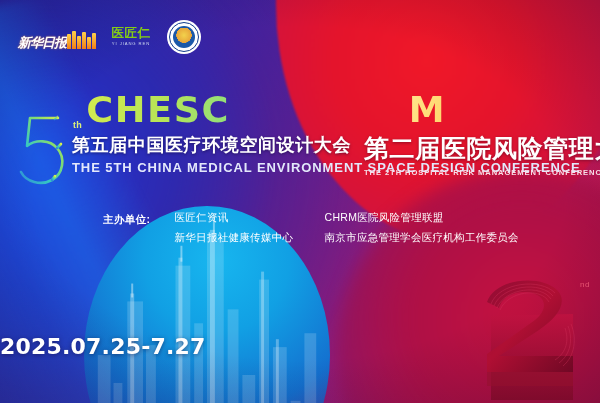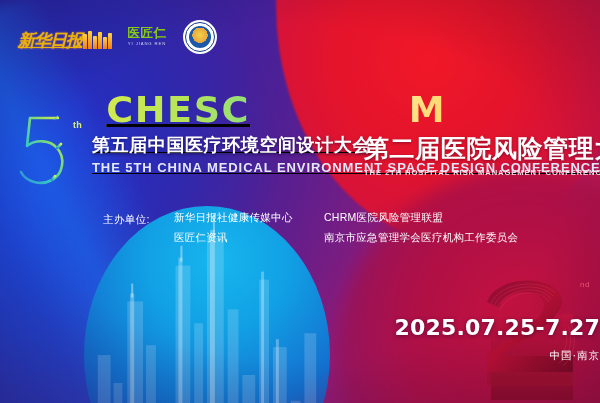--- a/index.html
+++ b/index.html
@@ -114,25 +114,24 @@
     left:18px; top:20px;
     display:flex; align-items:center; gap:16px;
     z-index:12;
   }
   .logo-xhrb {
     display:flex; align-items:flex-end; gap:1px;
     height:24px;
   }
   .logo-xhrb .script {
     font-family:"Liberation Serif", serif;
-    font-size:17px; font-weight:bold; font-style:italic;
-    color:#eab308; letter-spacing:-1px;
+    font-size:13px; font-weight:bold; font-style:italic;
+    color:#ffffff; letter-spacing:-1px;
     text-shadow:0 0 2px rgba(255,140,60,0.8);
     line-height:1;
-    text-decoration:underline;
   }
   .logo-xhrb .bars { display:flex; align-items:flex-end; gap:1.5px; }
   .logo-xhrb .bars i {
     display:block; width:3.5px;
     background:linear-gradient(180deg,#ffd24a,#f07d16);
     border-radius:1px 1px 0 0;
   }
   .logo-yjr { text-align:center; line-height:1; }
   .logo-yjr .cn {
     font-size:12.5px; font-weight:bold; color:#84cc16;
@@ -179,21 +178,21 @@
     margin-top:16px;
   }
   .five-wrap svg { display:block; }
   .five-th {
     position:absolute;
     right:-10px; top:12px;
     font-size:9px; font-weight:bold;
     color:#d9f07a;
     letter-spacing:0.2px;
   }
-  .left-text { padding-top:0; margin-left:20px;text-decoration:underline; }
+  .left-text { padding-top:0; margin-left:0; }
 
   .chesc {
     font-family:"DejaVu Sans", sans-serif;
     font-size:36px;
     font-weight:bold;
     letter-spacing:1.5px;
     line-height:1;
     background:linear-gradient(96deg,
       #d7ec4e 0%,
       #b6e457 18%,
@@ -281,41 +280,41 @@
   .organizers {
     position:absolute;
     left:103px; top:212px;
     display:flex;
     gap:0;
     z-index:14;
     font-size:10.5px;
     color:#ffffff;
   }
   .org-label {
-    font-weight:normal;
+    font-weight:bold;
     white-space:nowrap;
     letter-spacing:0.4px;
     padding-top:1px;
     text-align:right;
   }
   .org-col {
     display:flex; flex-direction:column;
     gap:9px;
     white-space:nowrap;
     letter-spacing:0.3px;
   }
   .org-col-1 { margin-left:24px; width:136px; }
   .org-col-2 { margin-left:14px; }
   .org-col span { line-height:1; }
 
   
   .date-block {
     position:absolute;
-    left:0; right:0; top:317px;
-    text-align:right;
+    left:0; right:0; top:336px;
+    text-align:left;
     z-index:14;
   }
   .date-main {
     font-family:"DejaVu Sans", sans-serif;
     font-size:22px;
     font-weight:bold;
     color:#ffffff;
     letter-spacing:0.2px;
     line-height:1;
     text-shadow:0 1px 4px rgba(20,6,50,0.5);
@@ -500,27 +499,26 @@
           <span>M</span>
       </div>
       <div class="cn-title-r">第二届医院风险管理大会</div>
       <div class="en-title-r">THE 2TH HOSPITAL RISK MANAGEMENT CONFERENCE</div>
     </div>
   </div>
 
   <div class="organizers">
     <div class="org-label">主办单位:</div>
     <div class="org-col org-col-1">
+      <span>医匠仁资讯</span>
       <span>新华日报社健康传媒中心</span>
-      <span>医匠仁资讯</span>
     </div>
     <div class="org-col org-col-2">
       <span>CHRM医院风险管理联盟</span>
       <span>南京市应急管理学会医疗机构工作委员会</span>
     </div>
   </div>
 
   <div class="date-block">
     <div class="date-main">2025.07.25-7.27</div>
-    <div class="date-loc">中国·南京</div>
   </div>
 
 </div>
 
 </body></html>

